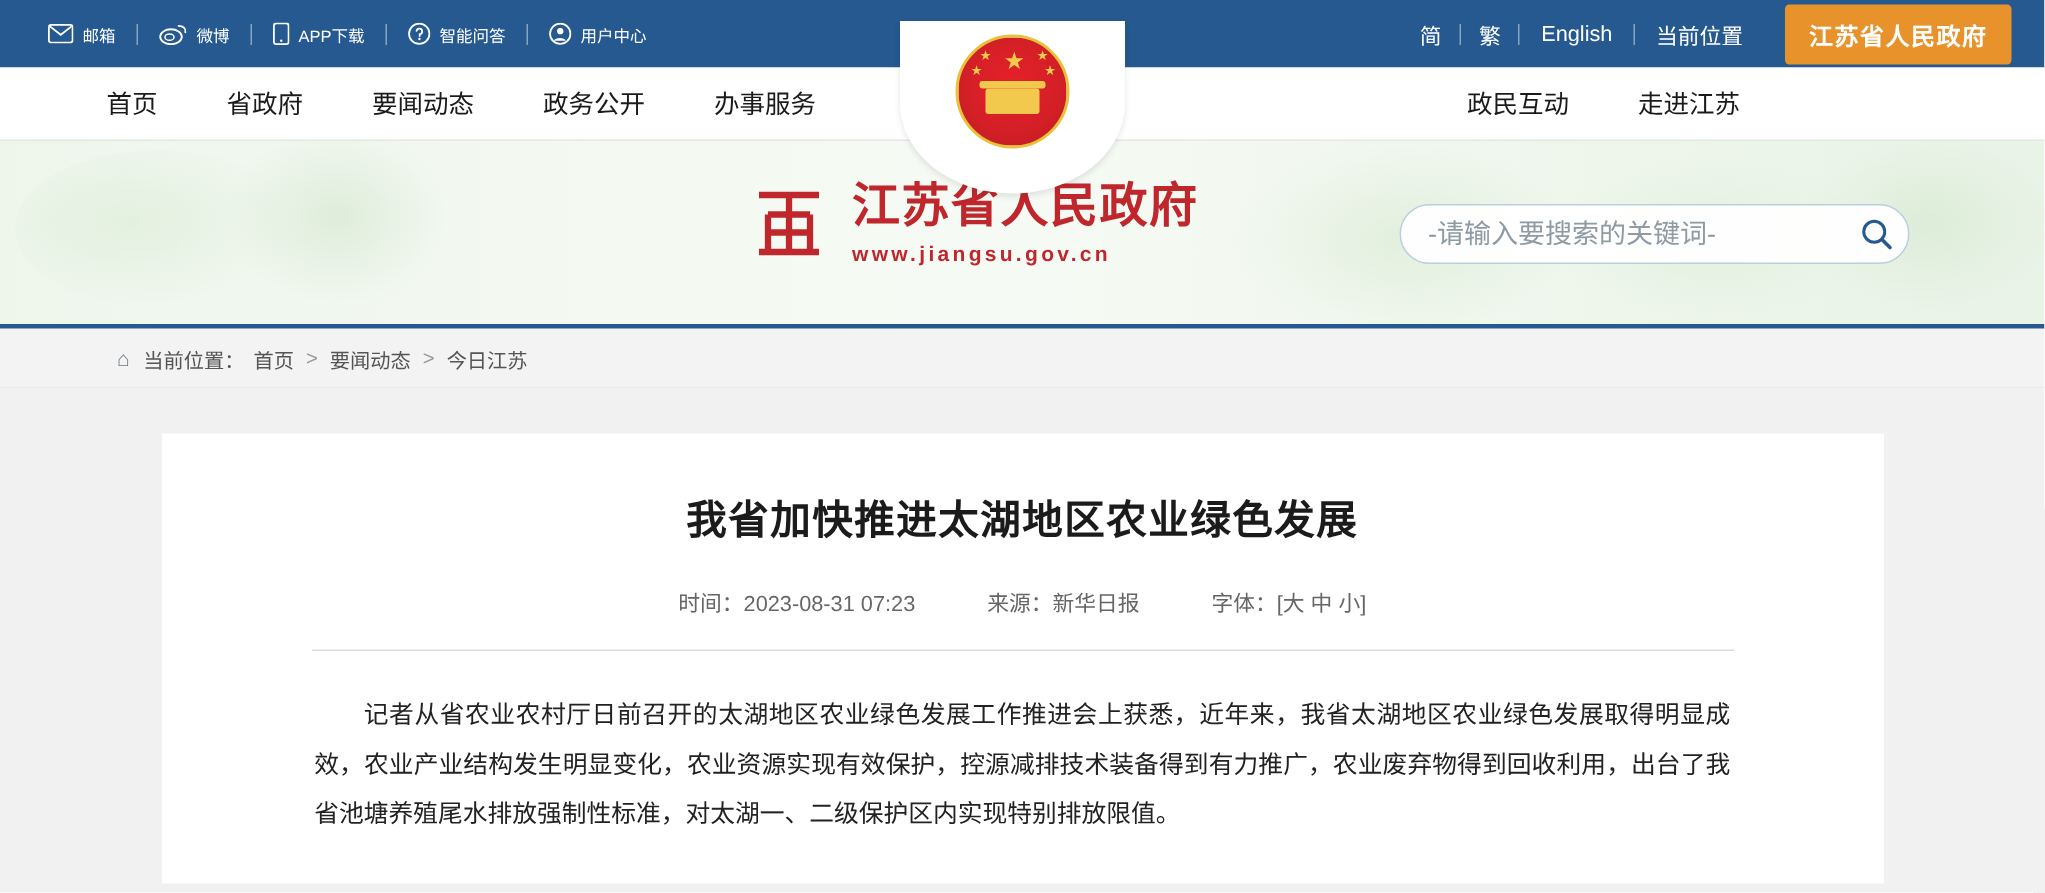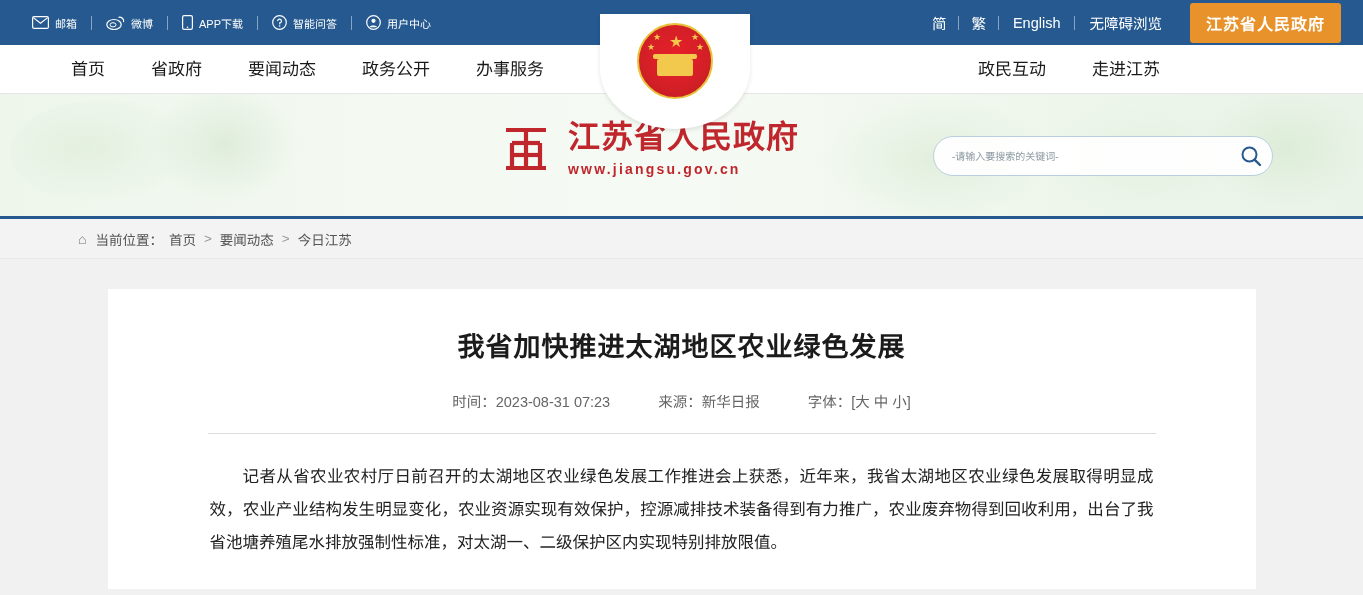--- a/index.html
+++ b/index.html
@@ -198,23 +198,23 @@
     border-radius: 20px;
     display: flex;
     align-items: center;
     padding: 0 6px 0 18px;
   }
   .searchbox input {
     flex: 1;
     border: none;
     outline: none;
     background: transparent;
-    font-size: 10px;
+    font-size: 18px;
     color: #b91c1c;
-    font-family: Liberation Serif, serif;
+    font-family: Liberation Sans, sans-serif;
   }
   .searchbox input::placeholder { color: #8e9aa4; }
   .search-btn {
     width: 30px; height: 30px;
     display: flex; align-items: center; justify-content: center;
     cursor: pointer;
   }
 
   
   .crumbbar {
@@ -342,21 +342,21 @@
     </div>
   </div>
 
   <div class="topbar-right">
     <span class="tb-lang small">简</span>
     <div class="tb-sep"></div>
     <span class="tb-lang small">繁</span>
     <div class="tb-sep"></div>
     <span class="tb-lang">English</span>
     <div class="tb-sep"></div>
-    <span class="tb-lang">无障碍浏览</span>
+    <span class="tb-lang">当前位置</span>
     <span class="elder-btn">江苏省人民政府</span>
   </div>
 </div>
 
 <div class="navbar">
   <div class="nav-group left">
     <span class="nav-item">首页</span>
     <span class="nav-item">省政府</span>
     <span class="nav-item">要闻动态</span>
     <span class="nav-item">政务公开</span>

